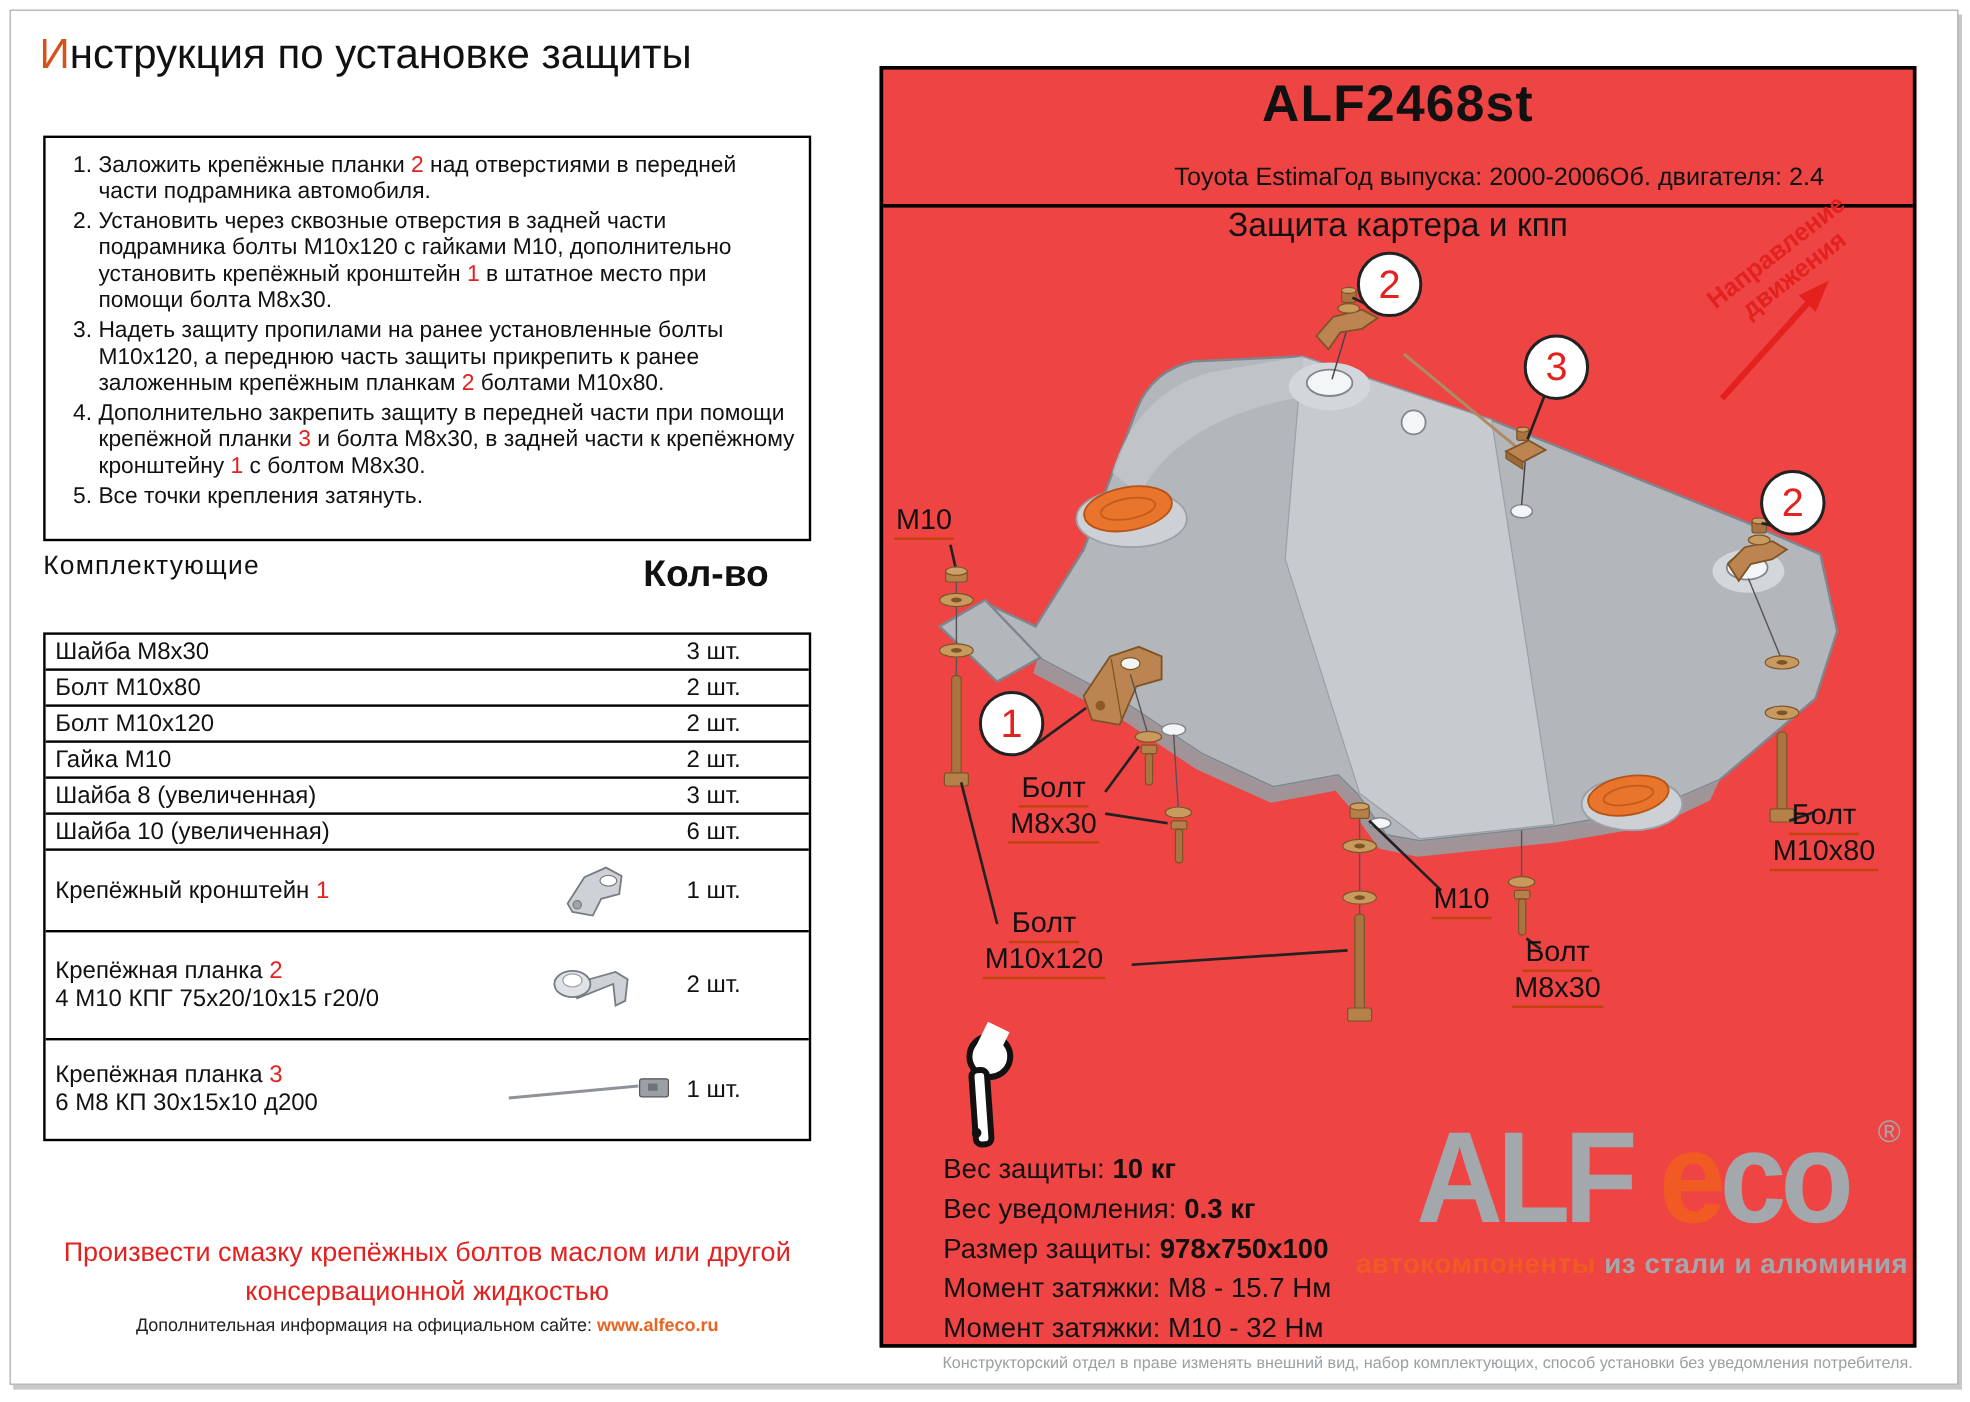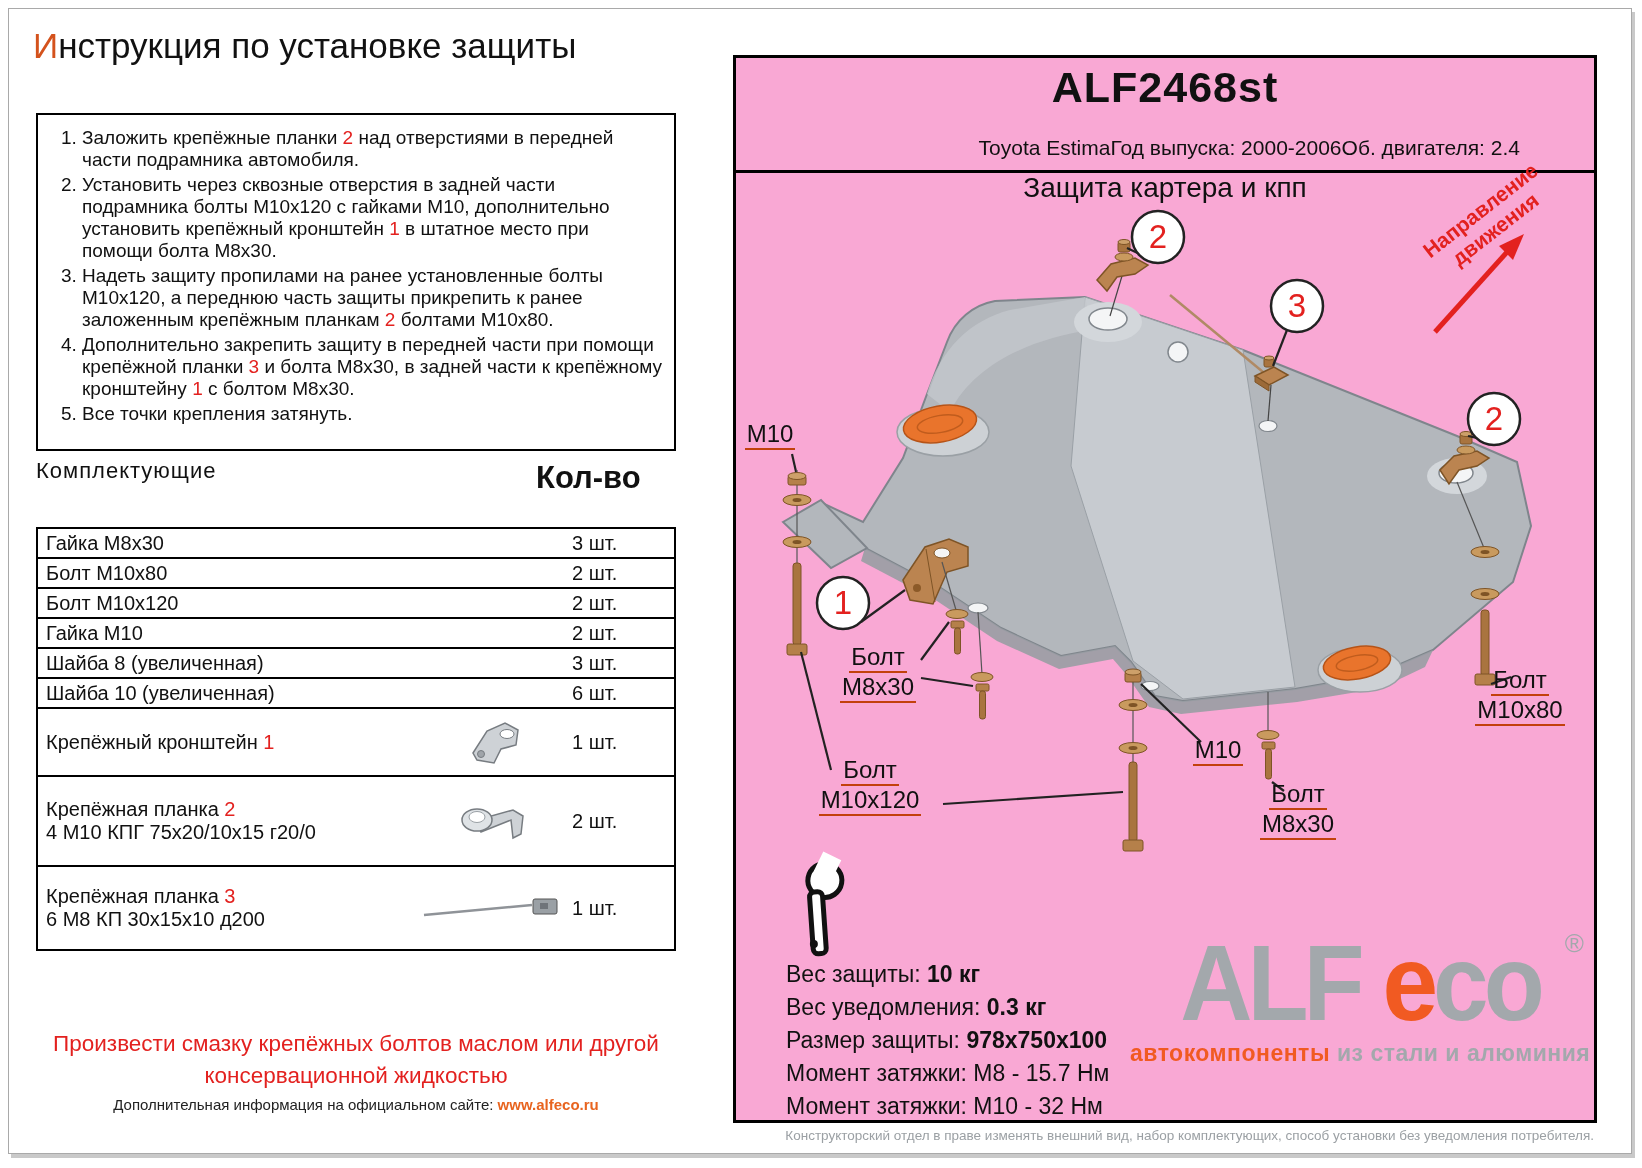--- a/index.html
+++ b/index.html
@@ -26,21 +26,21 @@
   .pname{flex:1;padding:2px 4px 2px 8px;}
   .pname .sub{display:block;}
   .picon{width:150px;display:flex;align-items:center;justify-content:center;}
   .pqty{width:104px;padding-left:2px;}
   .h30{height:30px;} .h68{height:68px;} .h90{height:90px;} .h82{height:82px;}
   .warning{position:absolute;left:36px;top:1028px;width:640px;text-align:center;color:var(--red);font-size:22.5px;line-height:32px;}
   .left-footer{position:absolute;left:36px;top:1096px;width:640px;text-align:center;font-size:15px;color:#222;}
   .left-footer .url{color:var(--orange);font-weight:bold;}
 
   
-  .panel{position:absolute;left:733px;top:55px;width:864px;height:1068px;border:3px solid #000;background:#f9a8d4;}
+  .panel{position:absolute;left:733px;top:55px;width:864px;height:1068px;border:3px solid #000;background:#ef4444;}
   .panel-head{position:relative;height:110px;border-bottom:3px solid #000;}
   .part-code{text-align:center;font-size:43px;font-weight:bold;margin-top:5px;letter-spacing:1px;}
   .head-row{position:absolute;left:0;right:0;bottom:10px;display:flex;justify-content:flex-end;padding:0 74px 0 52px;font-size:21px;}
   .diagram-title{position:absolute;left:733px;top:172px;width:864px;text-align:center;font-size:28px;}
   .diagram-svg{position:absolute;left:735px;top:170px;}
   .direction-label{position:absolute;left:1388px;top:196px;width:200px;text-align:center;color:var(--red);font-size:21px;font-weight:600;line-height:24px;transform:rotate(-38deg);}
 
   .dlabel{position:absolute;font-size:24px;line-height:27px;text-align:center;}
   .dlabel span{display:inline-block;border-bottom:2px solid #c2410c;padding:0 2px 1px 2px;}
   .lbl-m10-top{left:740px;top:420px;width:60px;}
@@ -76,21 +76,21 @@
         <li><span>Дополнительно закрепить защиту в передней части при помощи крепёжной планки </span><span class="rednum">3</span><span> и болта М8х30, в задней части к крепёжному кронштейну </span><span class="rednum">1</span><span> с болтом М8х30.</span></li>
         <li><span>Все точки крепления затянуть.</span></li>
       </ol>
   </div>
 
   <div class="parts-header-title">Комплектующие</div>
   <div class="parts-header-qty">Кол-во</div>
 
   <div class="parts-table">
       <div class="prow h30">
-        <div class="pname"><span>Гайка М8х30</span></div>
+        <div class="pname"><span>Шайба М8х30</span></div>
         <div class="picon"></div>
         <div class="pqty">3 шт.</div>
       </div>
       <div class="prow h30">
         <div class="pname"><span>Болт М10х80</span></div>
         <div class="picon"></div>
         <div class="pqty">2 шт.</div>
       </div>
       <div class="prow h30">
         <div class="pname"><span>Болт М10х120</span></div>

